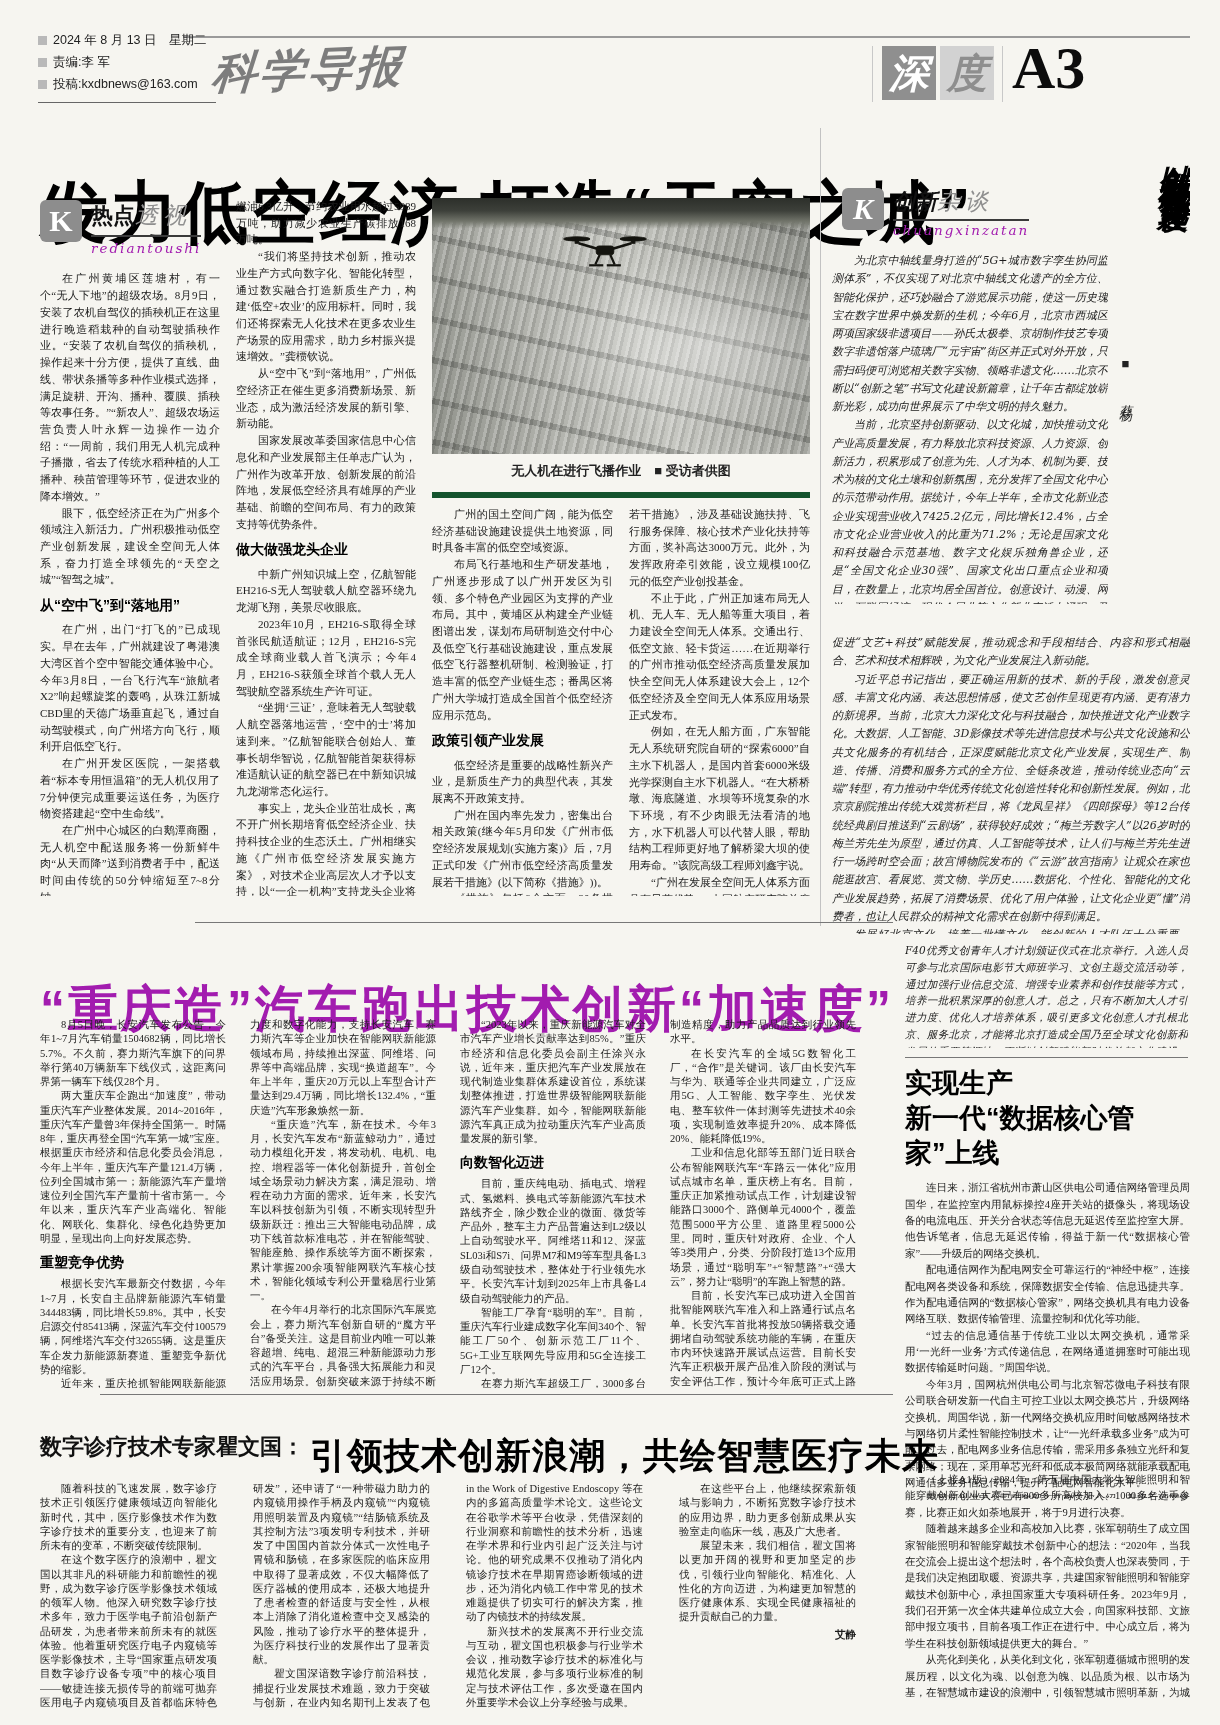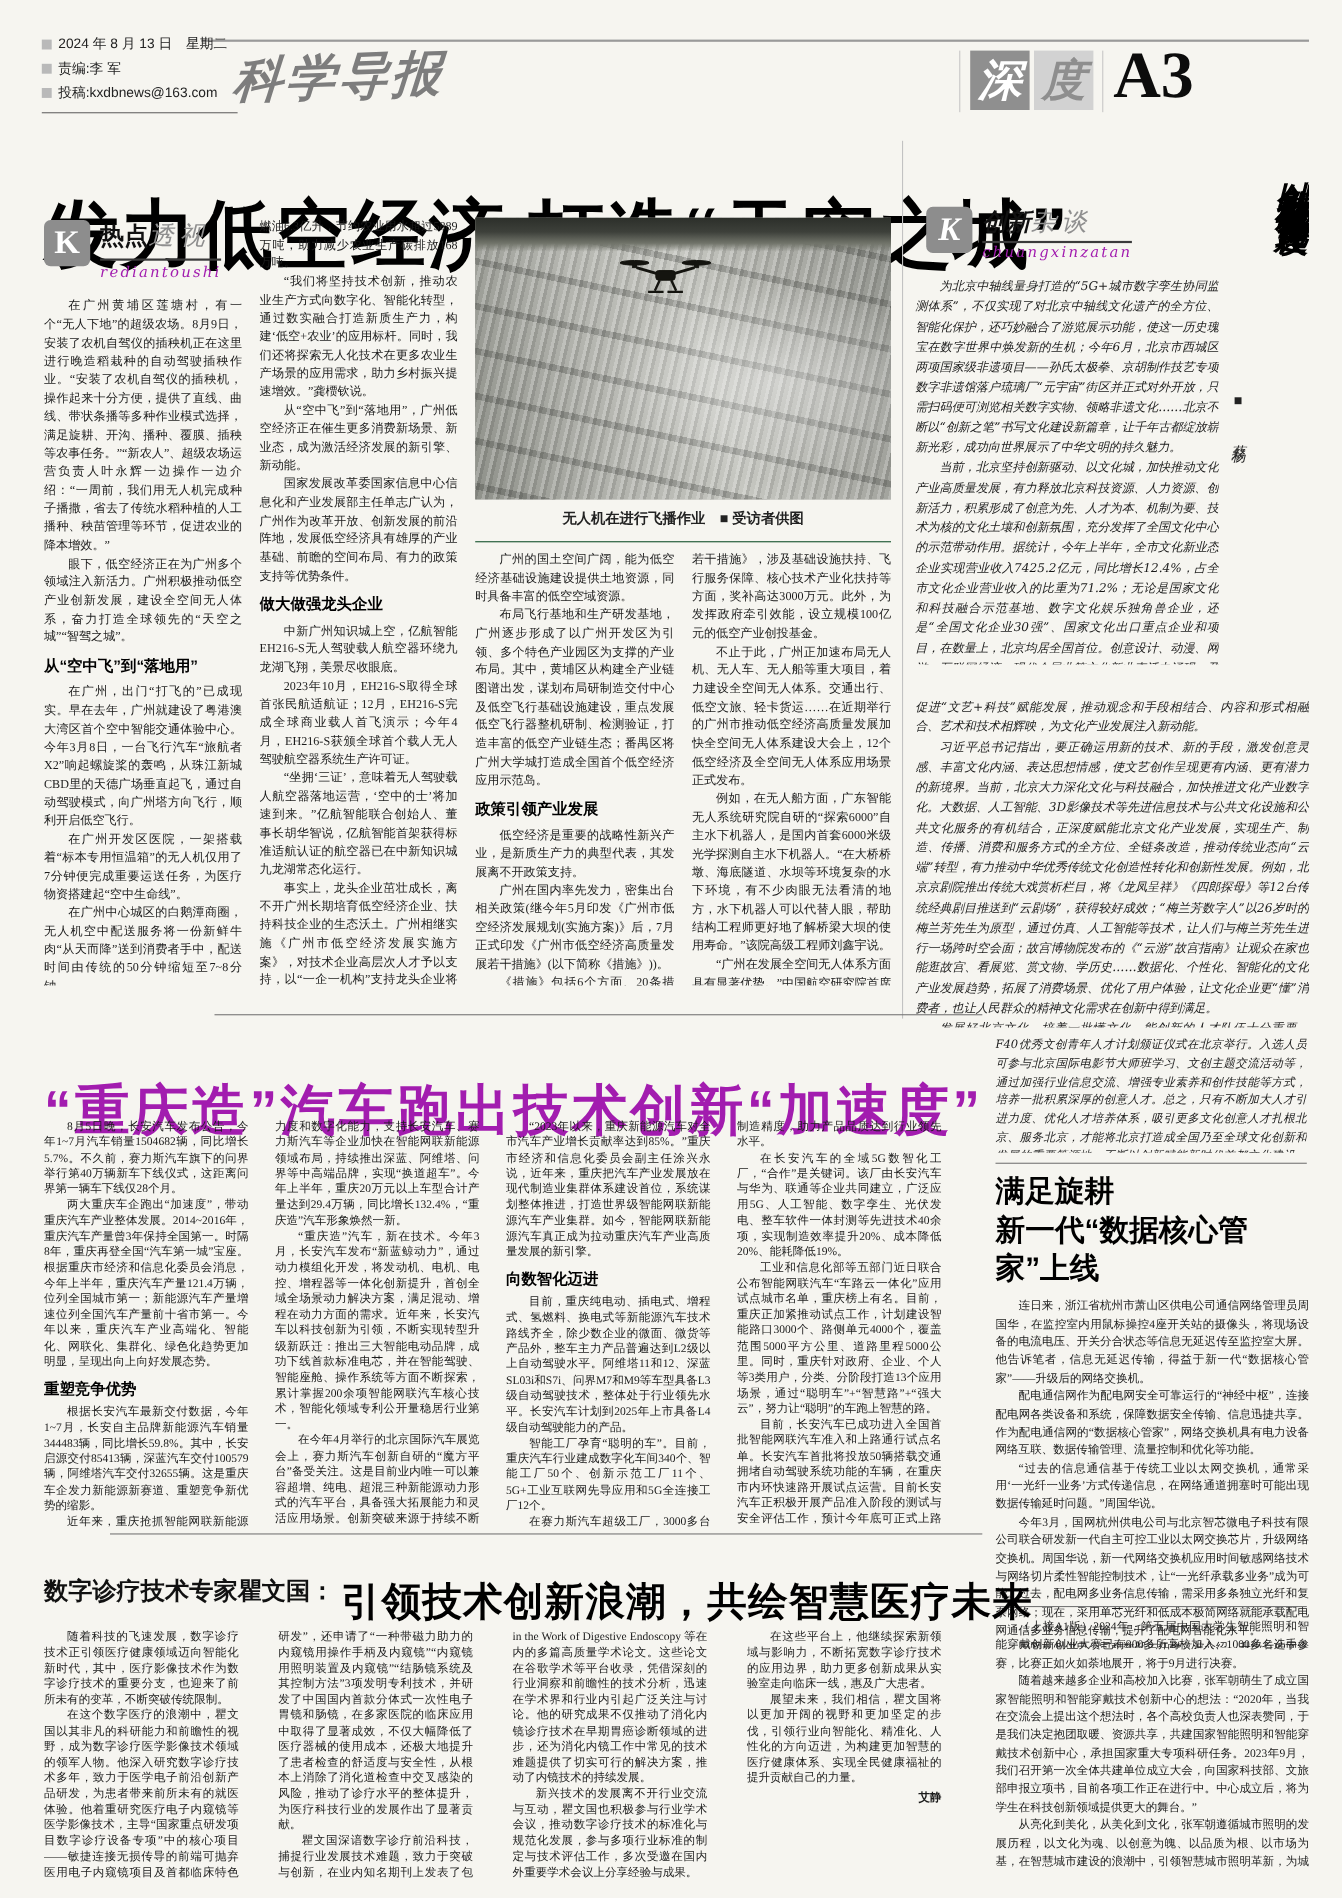--- a/index.html
+++ b/index.html
@@ -43,21 +43,21 @@
   .a1-right{width:378px;display:flex;flex-direction:column;}
   .photo{height:256px;position:relative;overflow:hidden;background-color:#a8a9a3;
     background-image:
       linear-gradient(180deg,#2c2f2a 0%,#3d403a 5%,#707369 9%,rgba(0,0,0,0) 12%),
       radial-gradient(ellipse at 72% 58%,rgba(255,255,255,0.38),rgba(255,255,255,0) 42%),
       repeating-linear-gradient(283deg,rgba(255,255,255,0.20) 0 3px,rgba(0,0,0,0) 3px 7px,rgba(0,0,0,0.10) 7px 10px),
       repeating-linear-gradient(192deg,rgba(40,42,38,0) 0 34px,rgba(40,42,38,0.26) 34px 40px),
       linear-gradient(75deg,#8f918a 0%,#b3b4ae 30%,#c6c7c1 55%,#a9aaa4 80%,#8e908a 100%);}
   .drone{position:absolute;left:34%;top:13%;width:88px;}
   .caption{height:30px;text-align:center;font-family:"Liberation Sans",sans-serif;font-size:13px;
-           font-weight:600;color:#222;border-bottom:1px solid #14532d;padding-top:8px;}
+           font-weight:600;color:#222;border-bottom:6px solid #14532d;padding-top:8px;}
   .a1-subcols{display:flex;gap:16px;flex:1;overflow:hidden;padding-top:8px;}
   .a1-subcols .ncol{width:181px;}
   .para{margin:0;text-indent:2em;text-align:justify;}
   .noindent{text-indent:0;}
   .subhead{font-family:"Liberation Sans",sans-serif;font-weight:bold;font-size:14px;
            margin:7px 0 5px;text-indent:0;color:#000;}
   .sig{text-align:right;font-family:"Liberation Sans",sans-serif;font-weight:bold;text-indent:0;margin-top:2px;}
   
   .r1{left:832px;top:128px;width:358px;height:812px;}
   .r1-top{display:flex;height:498px;overflow:hidden;}
@@ -227,21 +227,21 @@
   <div class="ncol">
       <p class="para noindent">制造精度，助力产品品质达到行业领先水平。</p>
       <p class="para">在长安汽车的全域5G数智化工厂，“合作”是关键词。该厂由长安汽车与华为、联通等企业共同建立，广泛应用5G、人工智能、数字孪生、光伏发电、整车软件一体封测等先进技术40余项，实现制造效率提升20%、成本降低20%、能耗降低19%。</p>
       <p class="para">工业和信息化部等五部门近日联合公布智能网联汽车“车路云一体化”应用试点城市名单，重庆榜上有名。目前，重庆正加紧推动试点工作，计划建设智能路口3000个、路侧单元4000个，覆盖范围5000平方公里、道路里程5000公里。同时，重庆针对政府、企业、个人等3类用户，分类、分阶段打造13个应用场景，通过“聪明车”+“智慧路”+“强大云”，努力让“聪明”的车跑上智慧的路。</p>
       <p class="para">目前，长安汽车已成功进入全国首批智能网联汽车准入和上路通行试点名单。长安汽车首批将投放50辆搭载交通拥堵自动驾驶系统功能的车辆，在重庆市内环快速路开展试点运营。目前长安汽车正积极开展产品准入阶段的测试与安全评估工作，预计今年底可正式上路运营。</p>
     </div>
 </div>
 
 <div class="abs rule3"></div>
 <div class="abs r2">
-  <div class="r2-h">满足旋耕</div>
+  <div class="r2-h">实现生产</div>
   <div class="r2-h">新一代“数据核心管家”上线</div>
   <div class="r2-body">
       <p class="para">连日来，浙江省杭州市萧山区供电公司通信网络管理员周国华，在监控室内用鼠标操控4座开关站的摄像头，将现场设备的电流电压、开关分合状态等信息无延迟传至监控室大屏。他告诉笔者，信息无延迟传输，得益于新一代“数据核心管家”——升级后的网络交换机。</p>
       <p class="para">配电通信网作为配电网安全可靠运行的“神经中枢”，连接配电网各类设备和系统，保障数据安全传输、信息迅捷共享。作为配电通信网的“数据核心管家”，网络交换机具有电力设备网络互联、数据传输管理、流量控制和优化等功能。</p>
       <p class="para">“过去的信息通信基于传统工业以太网交换机，通常采用‘一光纤一业务’方式传递信息，在网络通道拥塞时可能出现数据传输延时问题。”周国华说。</p>
       <p class="para">今年3月，国网杭州供电公司与北京智芯微电子科技有限公司联合研发新一代自主可控工业以太网交换芯片，升级网络交换机。周国华说，新一代网络交换机应用时间敏感网络技术与网络切片柔性智能控制技术，让“一光纤承载多业务”成为可能。过去，配电网多业务信息传输，需采用多条独立光纤和复杂网络；现在，采用单芯光纤和低成本极简网络就能承载配电网通信多业务信息传输，提升了配电网智能化水平。</p>
       <p class="para">国网杭州供电公司科数部主任樊立波介绍，升级后的网络交换机可根据数据重要程度进行优先级排序，传输通道拥堵时，会为重要数据开“绿灯”。同时，它能提供亚微秒级精度的时间同步、关键业务数据通信微秒级延迟等功能，使电力关键数据传输更高效、实时、确定。</p>
     </div>
 </div>
 

